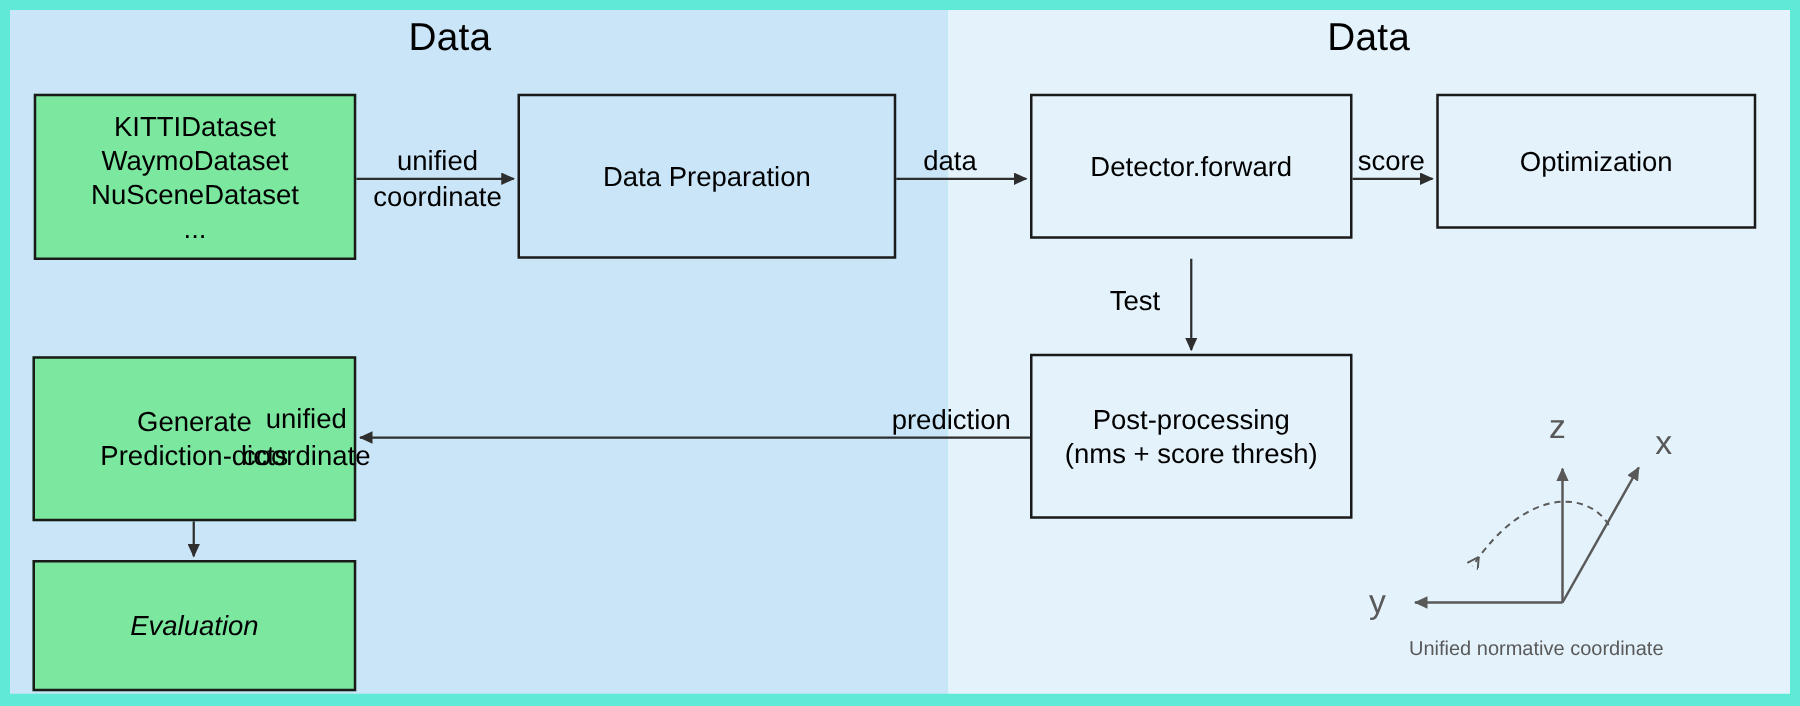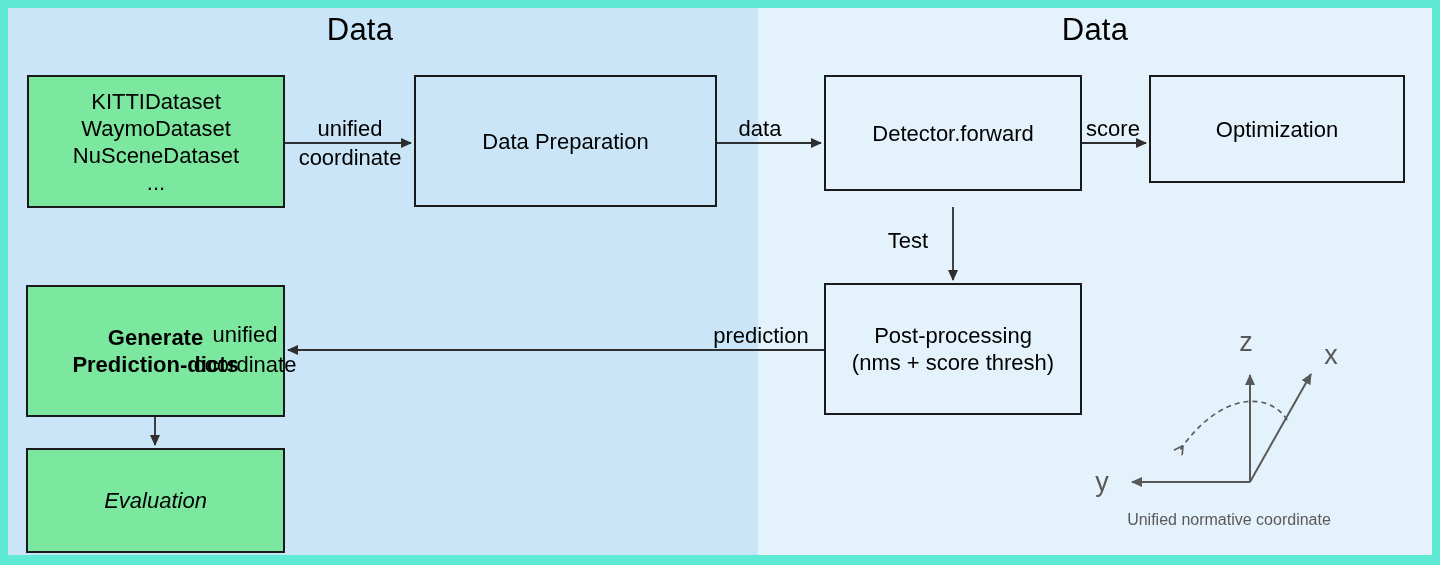--- a/index.html
+++ b/index.html
@@ -21,21 +21,21 @@
     justify-content:center;align-items:center;text-align:right;
     font-size:22px;line-height:27px;
   }
   .box.green{background:#7ce79e;border:2.5px solid #1a1a1a;}
   .box.blue{background:transparent;border:2px solid #1a1a1a;}
   #box-datasets{left:27px;top:75px;width:258px;height:133px;}
   #box-prep{left:414px;top:75px;width:303px;height:132px;}
   #box-detector{left:824px;top:75px;width:258px;height:116px;}
   #box-optimization{left:1149px;top:75px;width:256px;height:108px;}
   #box-postproc{left:824px;top:283px;width:258px;height:132px;}
-  #box-generate{left:26px;top:285px;width:259px;height:132px;font-weight:bold;}
+  #box-generate{left:26px;top:285px;width:259px;height:132px;}
   #box-evaluation{left:26px;top:448px;width:259px;height:105px;font-style:italic;}
   .edge-label{
     position:absolute;transform:translateX(-50%);font-size:22px;line-height:24px;
     white-space:nowrap;color:#000;text-align:center;
   }
   #svg-layer{position:absolute;left:0;top:0;width:1440px;height:565px;pointer-events:none;}
   .axis-letter{
     position:absolute;transform:translate(-50%,-50%);font-size:27px;color:#595959;
   }
   #axes-caption{

